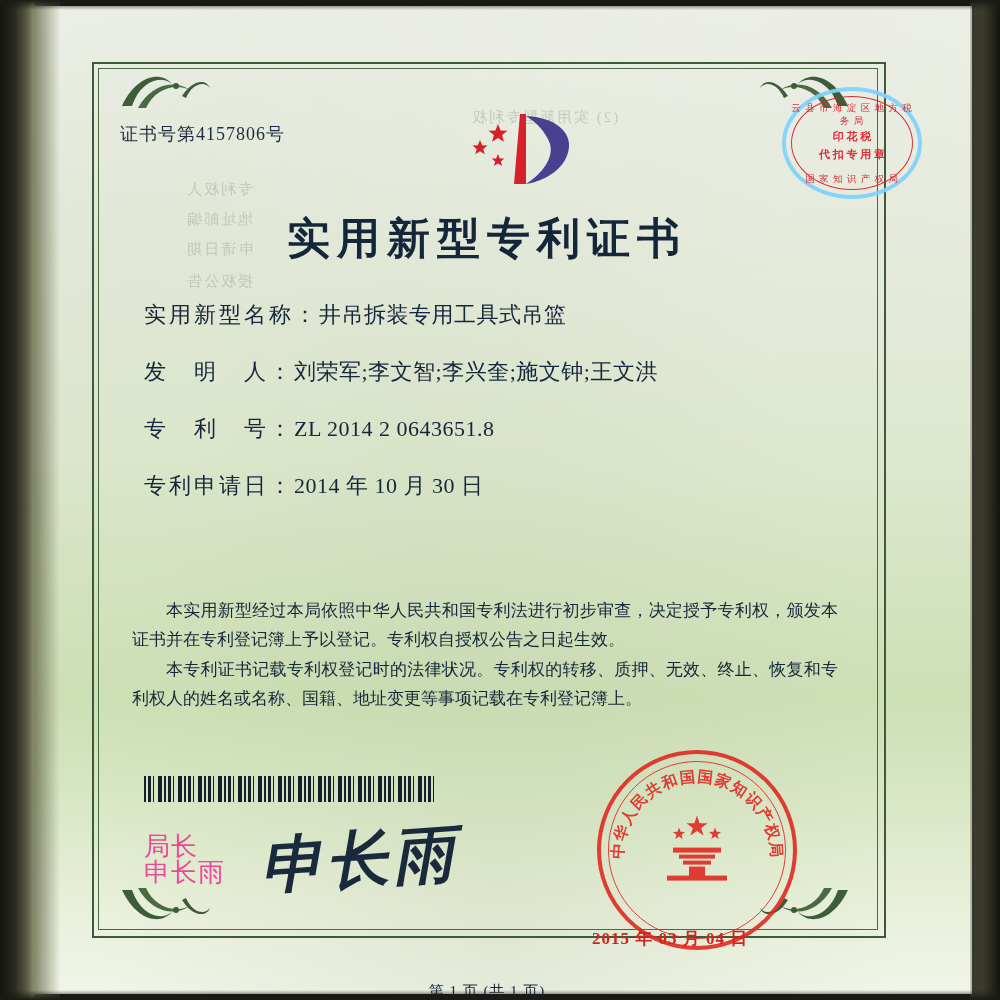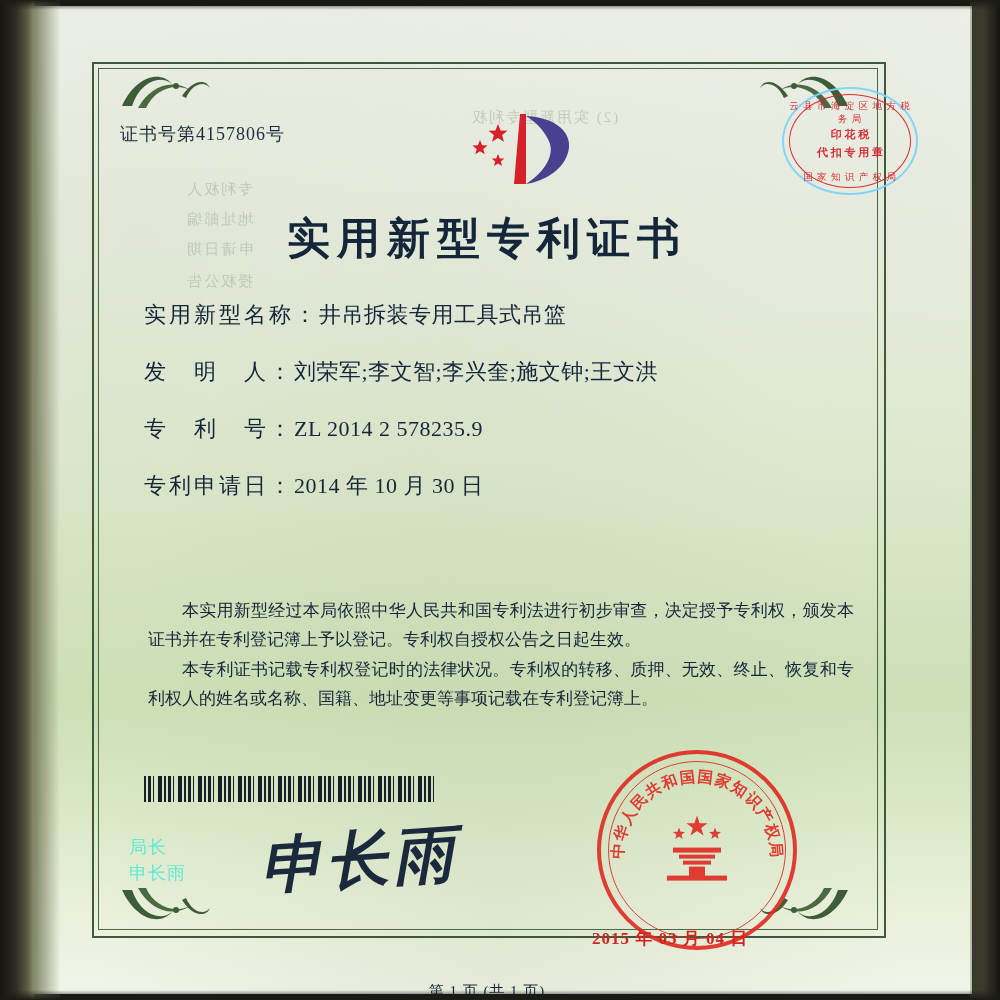--- a/index.html
+++ b/index.html
@@ -153,21 +153,21 @@
     font-size: 22px;
     color: #14263a;
     margin-bottom: 27px;
     white-space: nowrap;
     letter-spacing: .5px;
   }
   .field .lbl { letter-spacing: 3px; }
 
   .paras {
     position: absolute;
-    left: 56px; top: 534px;
+    left: 40px; top: 534px;
     width: 706px;
     font-size: 17px;
     line-height: 29px;
     color: #14263a;
     text-align: justify;
   }
   .paras p { margin: 0 0 1px 0; text-indent: 34px; }
 
   
   .barcode {
@@ -177,44 +177,44 @@
     background: repeating-linear-gradient(90deg,
       #16202c 0px, #16202c 2px, transparent 2px, transparent 4px,
       #16202c 4px, #16202c 7px, transparent 7px, transparent 9px,
       #16202c 9px, #16202c 10px, transparent 10px, transparent 14px,
       #16202c 14px, #16202c 18px, transparent 18px, transparent 20px);
   }
 
   
   .sig-label {
     position: absolute;
-    left: 37px; top: 772px;
-    font-size: 18px;
-    color: #5eead4;
+    left: 52px; top: 772px;
+    font-size: 26px;
+    color: #ec4899;
     line-height: 26px;
     letter-spacing: 1px;
   }
   .sig-script {
     position: absolute;
     left: 168px; top: 756px;
     font-size: 62px;
     color: #1a2a3c;
     font-family: "Liberation Serif", serif;
     font-style: italic;
     font-weight: bold;
     letter-spacing: 4px;
     transform: rotate(-4deg);
   }
 
   
   .seal-top {
     position: absolute;
     left: 690px; top: 25px;
     width: 132px; height: 104px;
-    border: 2px solid #7dd3fc;
+    border: 4px solid #7dd3fc;
     border-radius: 50%;
     color: #d6202a;
     opacity: .92;
   }
   .seal-top .ring {
     position: absolute; inset: 5px;
     border: 1px solid #d6202a;
     border-radius: 50%;
   }
   .seal-top .arc-top, .seal-top .arc-bot {
@@ -352,21 +352,21 @@
     <div class="title">实用新型专利证书</div>
 
     <div class="fields">
       <div class="field">
         <span class="lbl">实用新型名称：</span><span>井吊拆装专用工具式吊篮</span>
       </div>
       <div class="field">
         <span class="lbl">发　明　人：</span><span>刘荣军;李文智;李兴奎;施文钟;王文洪</span>
       </div>
       <div class="field">
-        <span class="lbl">专　利　号：</span><span>ZL 2014 2 578235.9</span>
+        <span class="lbl">专　利　号：</span><span>ZL 2014 2 0643651.8</span>
       </div>
       <div class="field">
         <span class="lbl">专利申请日：</span><span>2014 年 10 月 30 日</span>
       </div>
     </div>
 
     <div class="paras">
       <p>本实用新型经过本局依照中华人民共和国专利法进行初步审查，决定授予专利权，颁发本证书并在专利登记簿上予以登记。专利权自授权公告之日起生效。</p>
       <p>本专利证书记载专利权登记时的法律状况。专利权的转移、质押、无效、终止、恢复和专利权人的姓名或名称、国籍、地址变更等事项记载在专利登记簿上。</p>
     </div>

